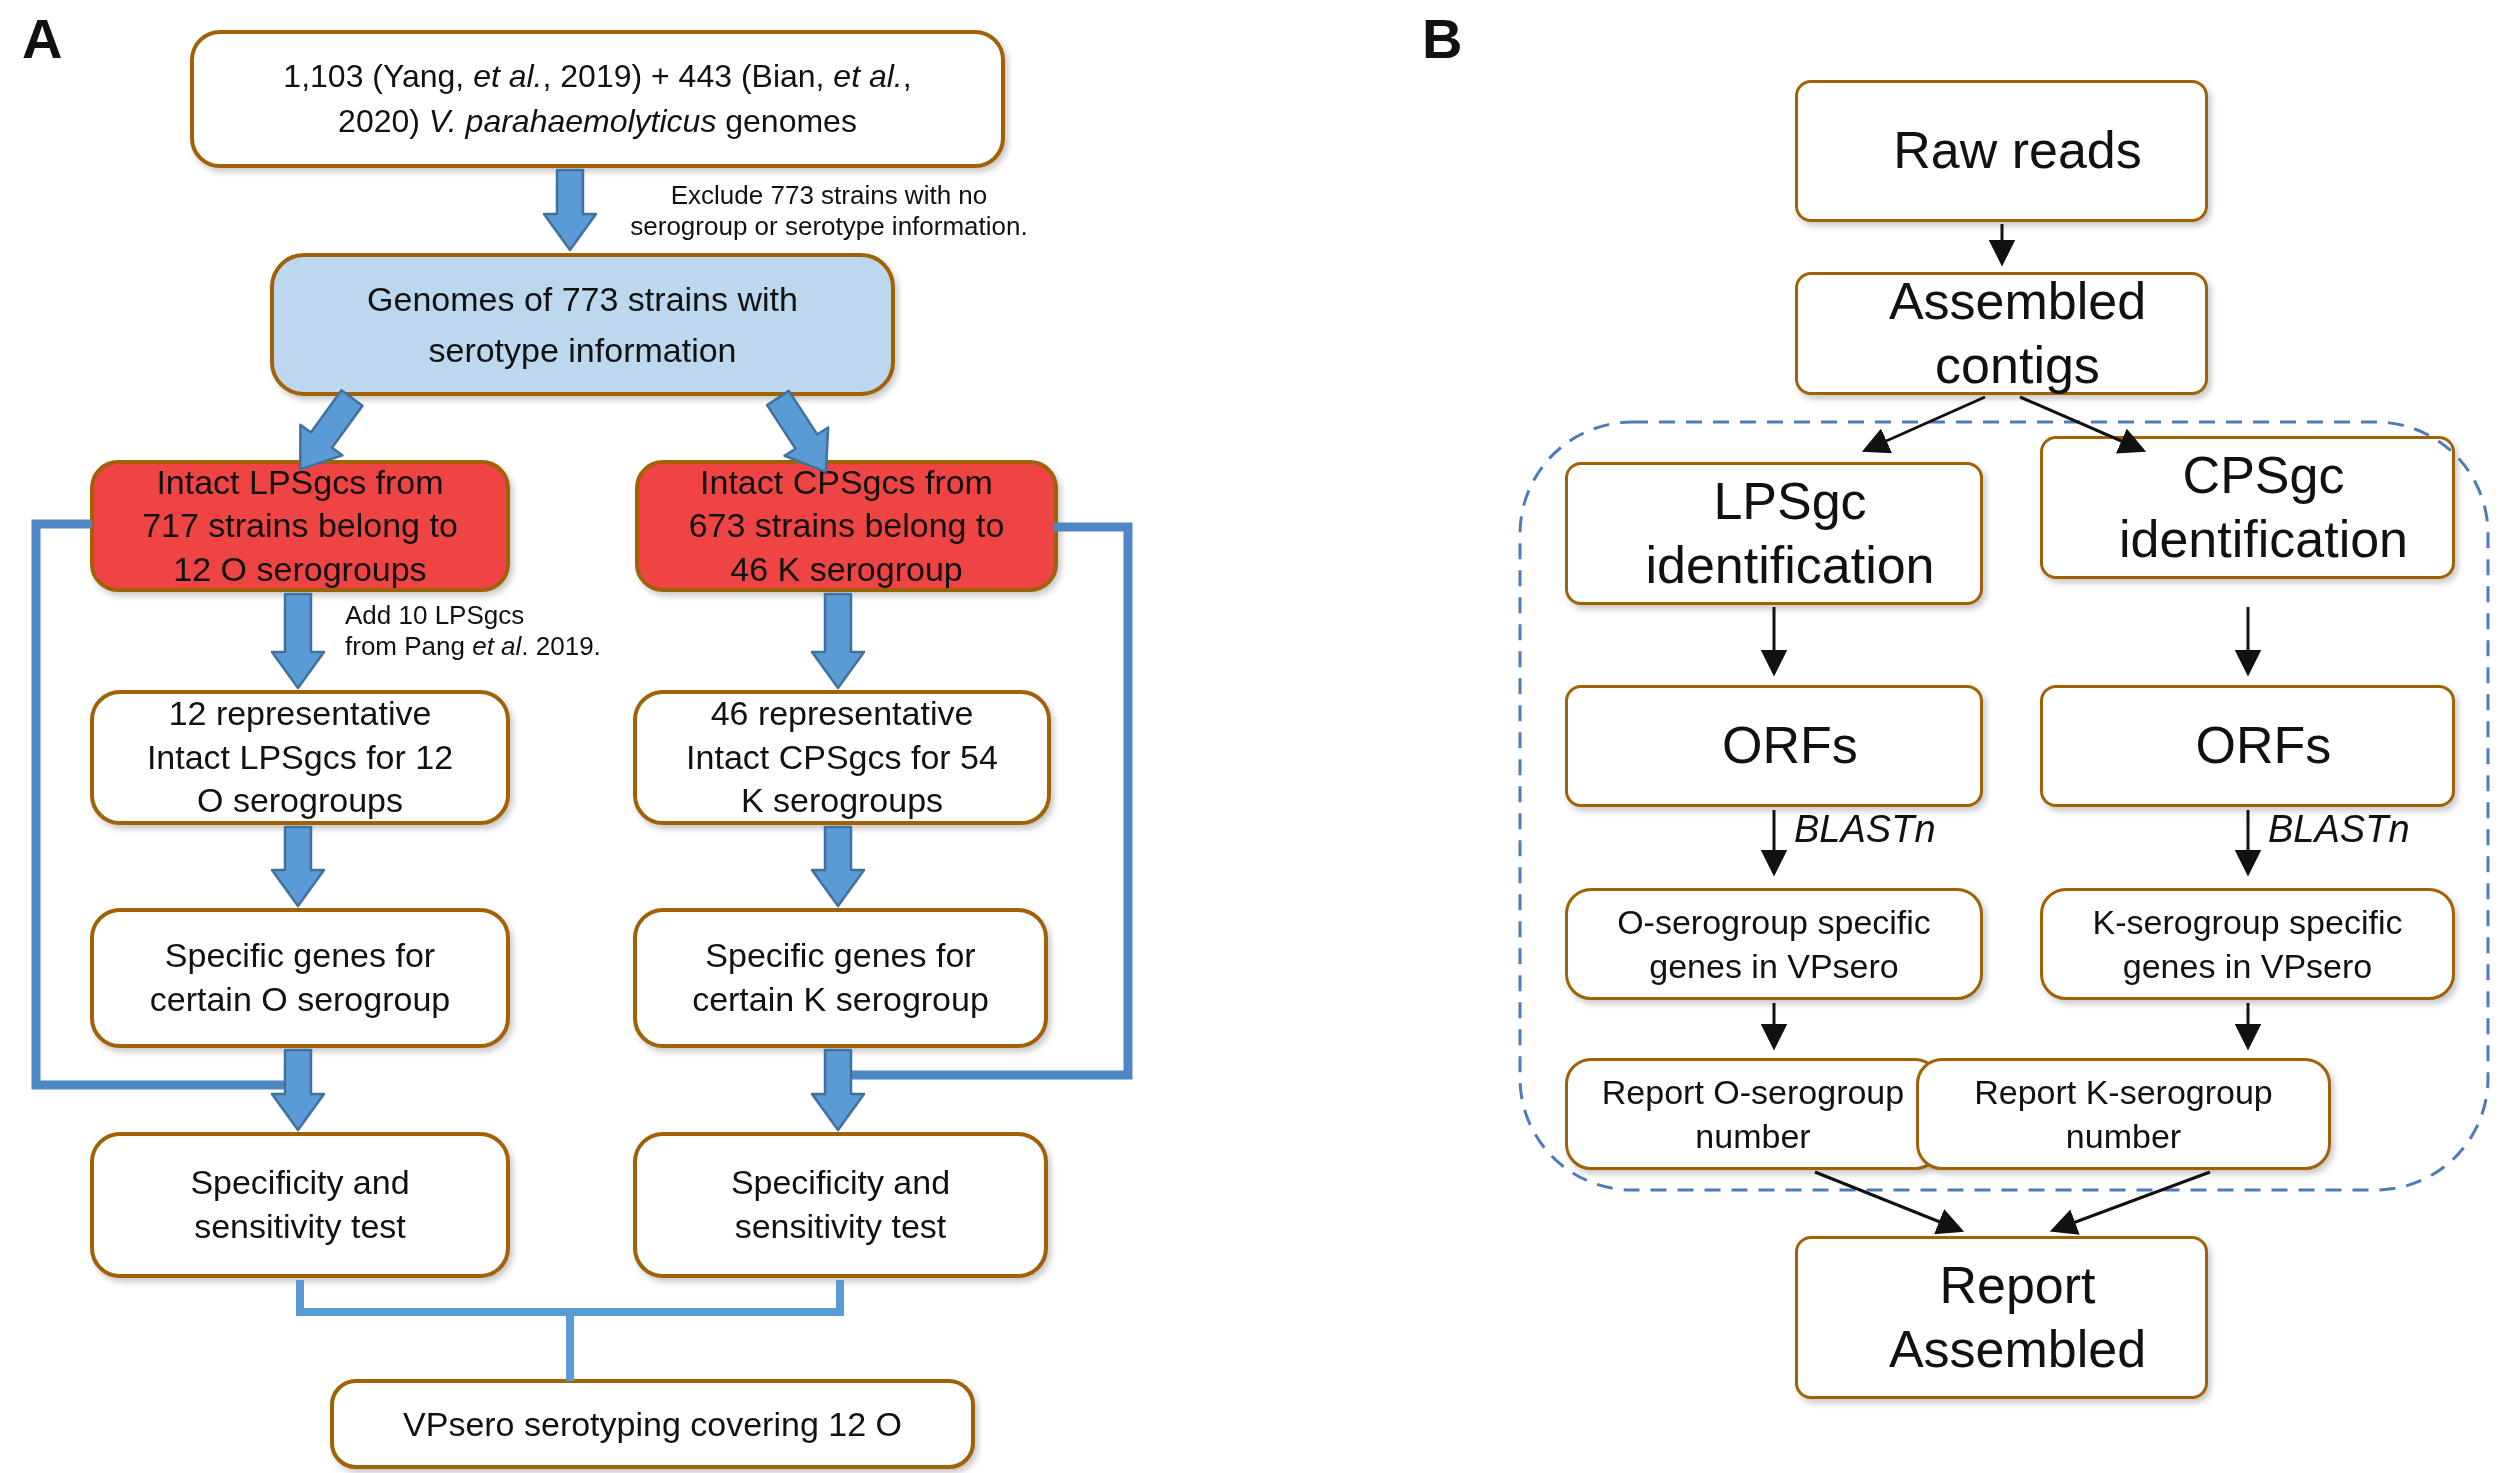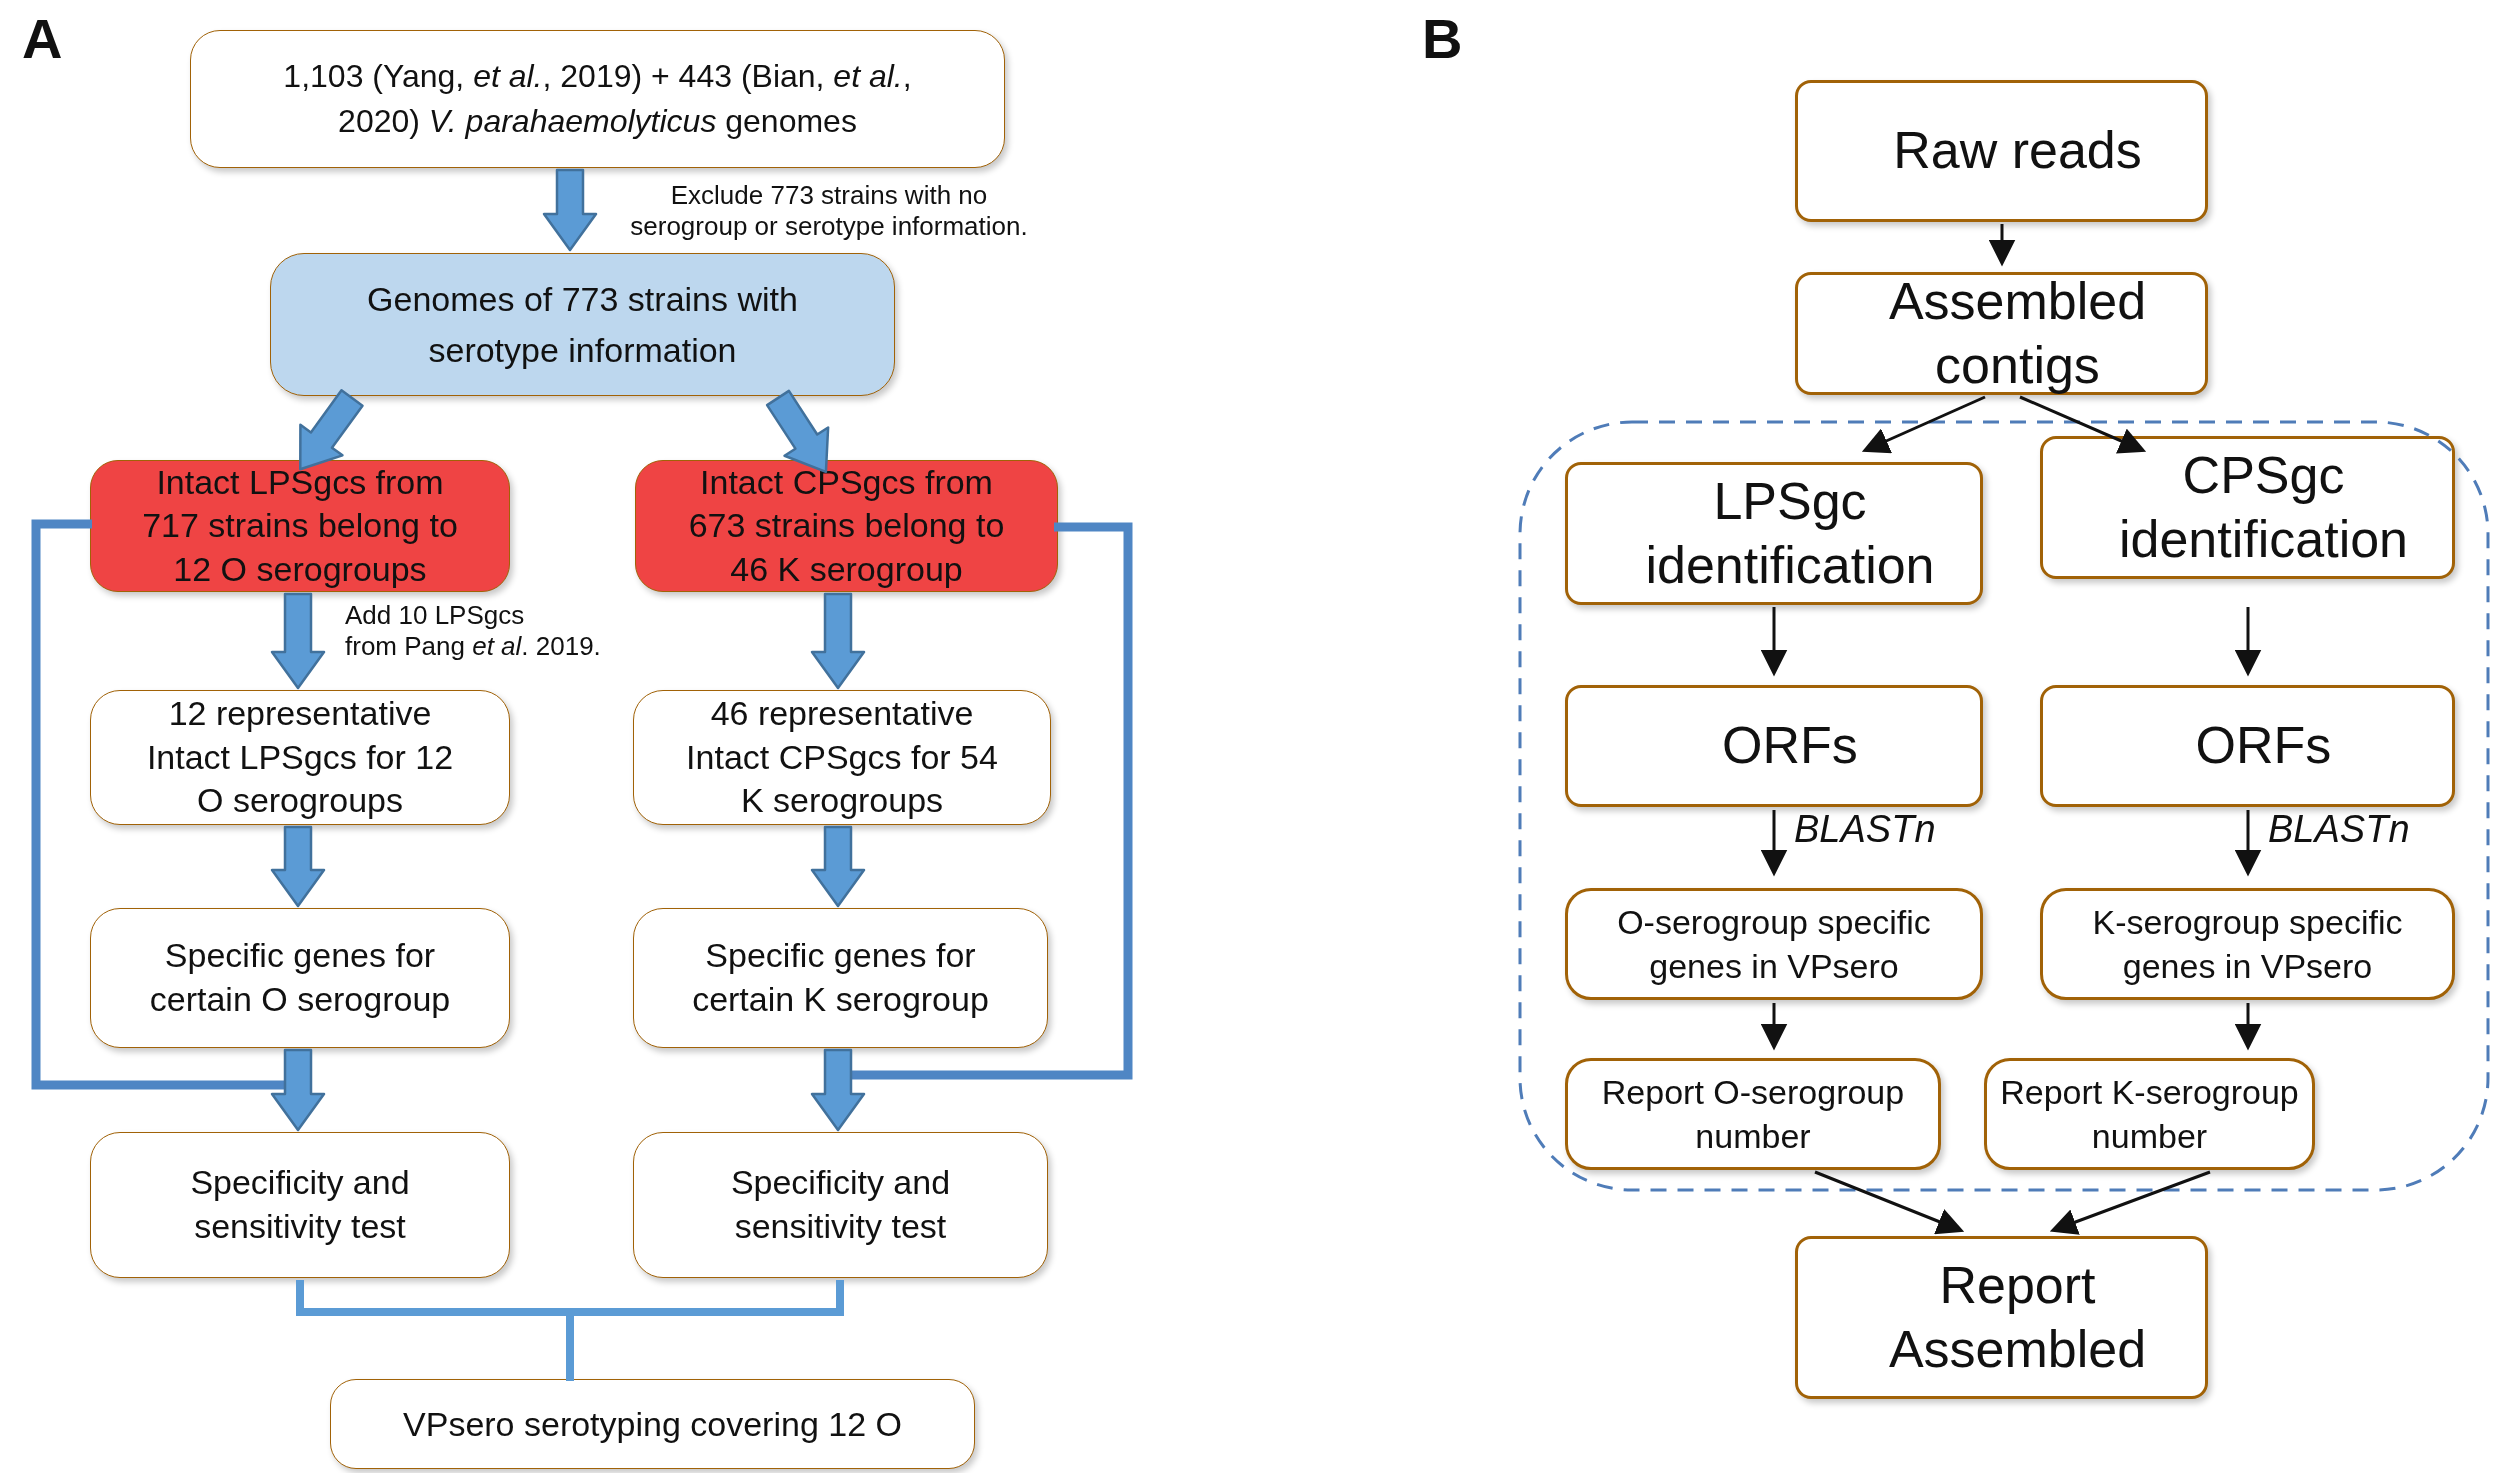--- a/index.html
+++ b/index.html
@@ -1,19 +1,19 @@
 <!DOCTYPE html>
 <html><head>
 <meta charset="utf-8">
 <style>
   html,body{margin:0;padding:0;background:#ffffff;}
   .stage{position:relative;width:2500px;height:1473px;background:#ffffff;overflow:hidden;
          font-family:"Liberation Sans","DejaVu Sans",sans-serif;color:#111;}
   .stage svg{position:absolute;left:0;top:0;pointer-events:none;z-index:5;}
-  .bx{position:absolute;box-sizing:border-box;background:#fff;border:1px solid #a16207;
+  .bx{position:absolute;box-sizing:border-box;background:#fff;border:4px solid #a16207;
       border-radius:30px;display:flex;flex-direction:column;justify-content:center;
       align-items:center;text-align:center;font-size:34px;line-height:1.28;z-index:2;
       box-shadow:3px 4px 6px rgba(0,0,0,.22);}
   .fillblue{background:#BDD7EE;border-radius:34px;}
   .fillgreen{background:#ef4444;border-radius:28px;}
   .intro{font-size:32px;line-height:1.42;}
   .bottom{font-size:34px;line-height:1.24;border-radius:26px;}
   .pb{border-width:3px;font-size:52px;line-height:1.22;border-radius:16px;padding-left:32px;}
   .pbsm{border-width:3px;font-size:34px;line-height:1.3;border-radius:26px;}
   .plabel{position:absolute;font-size:56px;font-weight:bold;z-index:3;}
@@ -178,21 +178,21 @@
   <div class="bx pbsm" style="left:2040px;top:888px;width:415px;height:112px">
     <div class="ln">K-serogroup specific</div>
     <div class="ln">genes in VPsero</div>
   </div>
 
   <div class="bx pbsm" style="left:1565px;top:1058px;width:376px;height:112px">
     <div class="ln">Report O-serogroup</div>
     <div class="ln">number</div>
   </div>
 
-  <div class="bx pbsm" style="left:1984px;top:1058px;width:331px;height:112px">
+  <div class="bx pbsm" style="left:1916px;top:1058px;width:415px;height:112px">
     <div class="ln">Report K-serogroup</div>
     <div class="ln">number</div>
   </div>
 
   <div class="bx pb" style="left:1795px;top:1236px;width:413px;height:163px">
     <div class="ln">Report</div>
     <div class="ln">Assembled</div>
   </div>
 
 </div>

